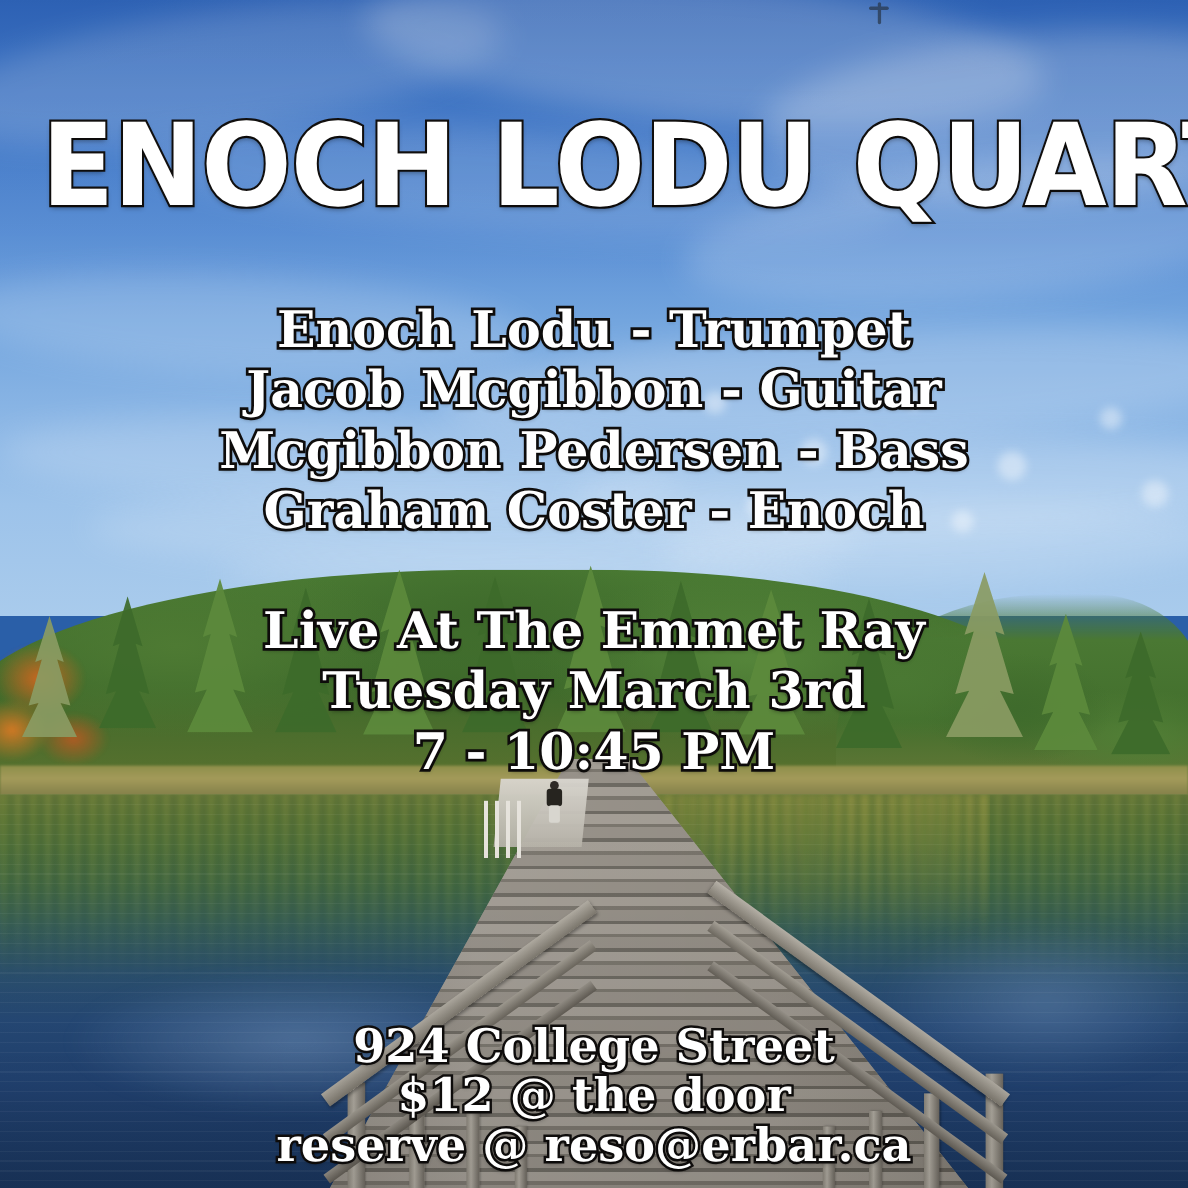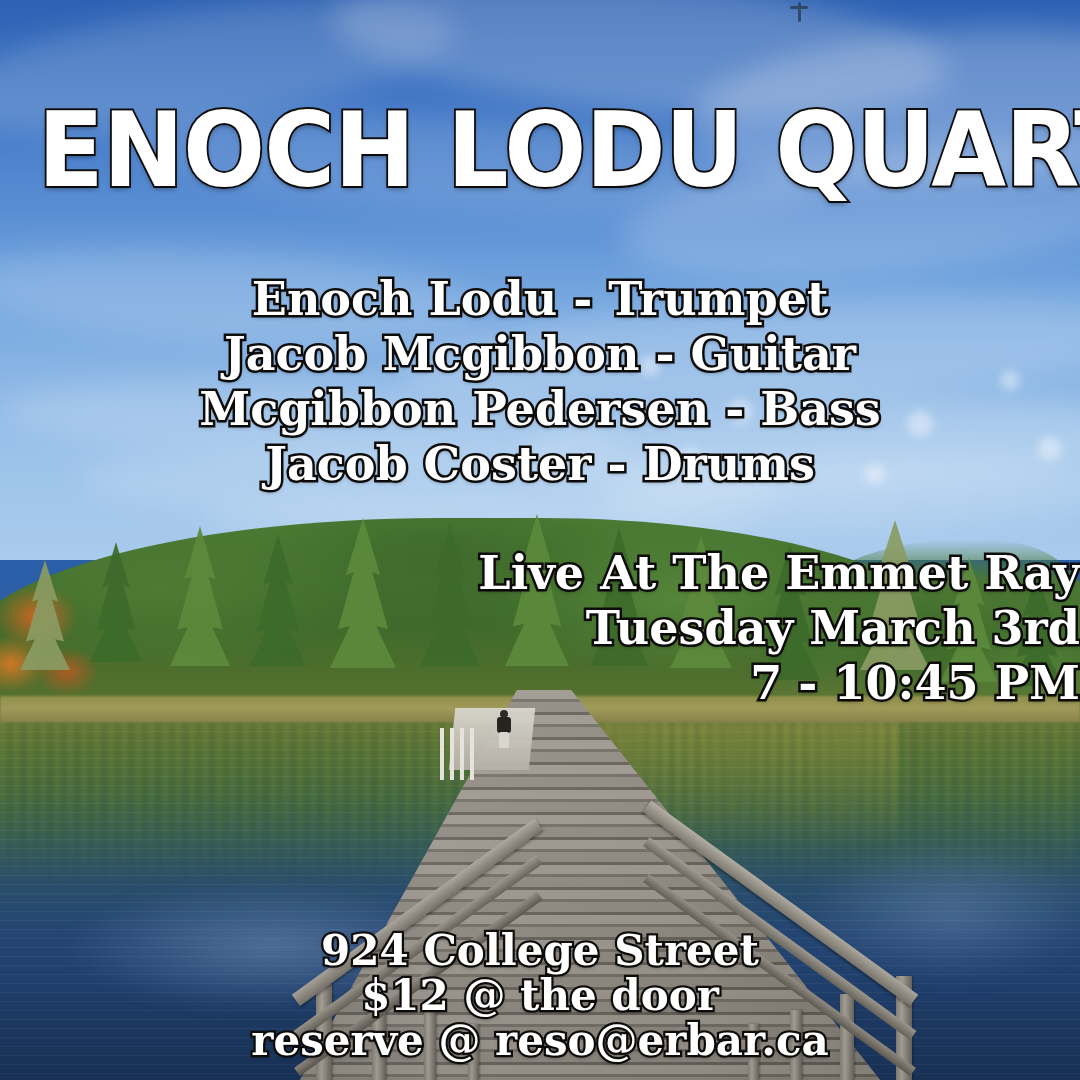--- a/index.html
+++ b/index.html
@@ -295,21 +295,21 @@
     color:#ffffff;
     -webkit-text-stroke:5px #100e0d;
     paint-order:stroke fill;
     text-shadow:0 2px 4px rgba(0,0,0,0.45);
     white-space:nowrap;
   }
 
   .members { top:272px; }
   .members .line { font-size:46px; line-height:55px; }
 
-  .venue { top:546px;text-align:right; }
+  .venue { top:546px; }
   .venue .line { font-size:46px; line-height:55px; }
 
   .details { top:886px;margin-top:42px; }
   .details .line { font-size:42px; line-height:45px; -webkit-text-stroke:4.5px #100e0d; }
 </style>
 </head>
 <body>
 
 <div id="poster">
 
@@ -395,21 +395,21 @@
   </div>
 
   <div class="overlay">
 
     <div class="title">ENOCH LODU QUARTET</div>
 
     <div class="block members">
       <div class="line">Enoch Lodu - Trumpet</div>
       <div class="line">Jacob Mcgibbon - Guitar</div>
       <div class="line">Mcgibbon Pedersen - Bass</div>
-      <div class="line">Jacob Coster - Drums</div>
+      <div class="line">Graham Coster - Enoch</div>
     </div>
 
     <div class="block venue">
       <div class="line">Live At The Emmet Ray</div>
       <div class="line">Tuesday March 3rd</div>
       <div class="line">7 - 10:45 PM</div>
     </div>
 
     <div class="block details">
       <div class="line">924 College Street</div>

